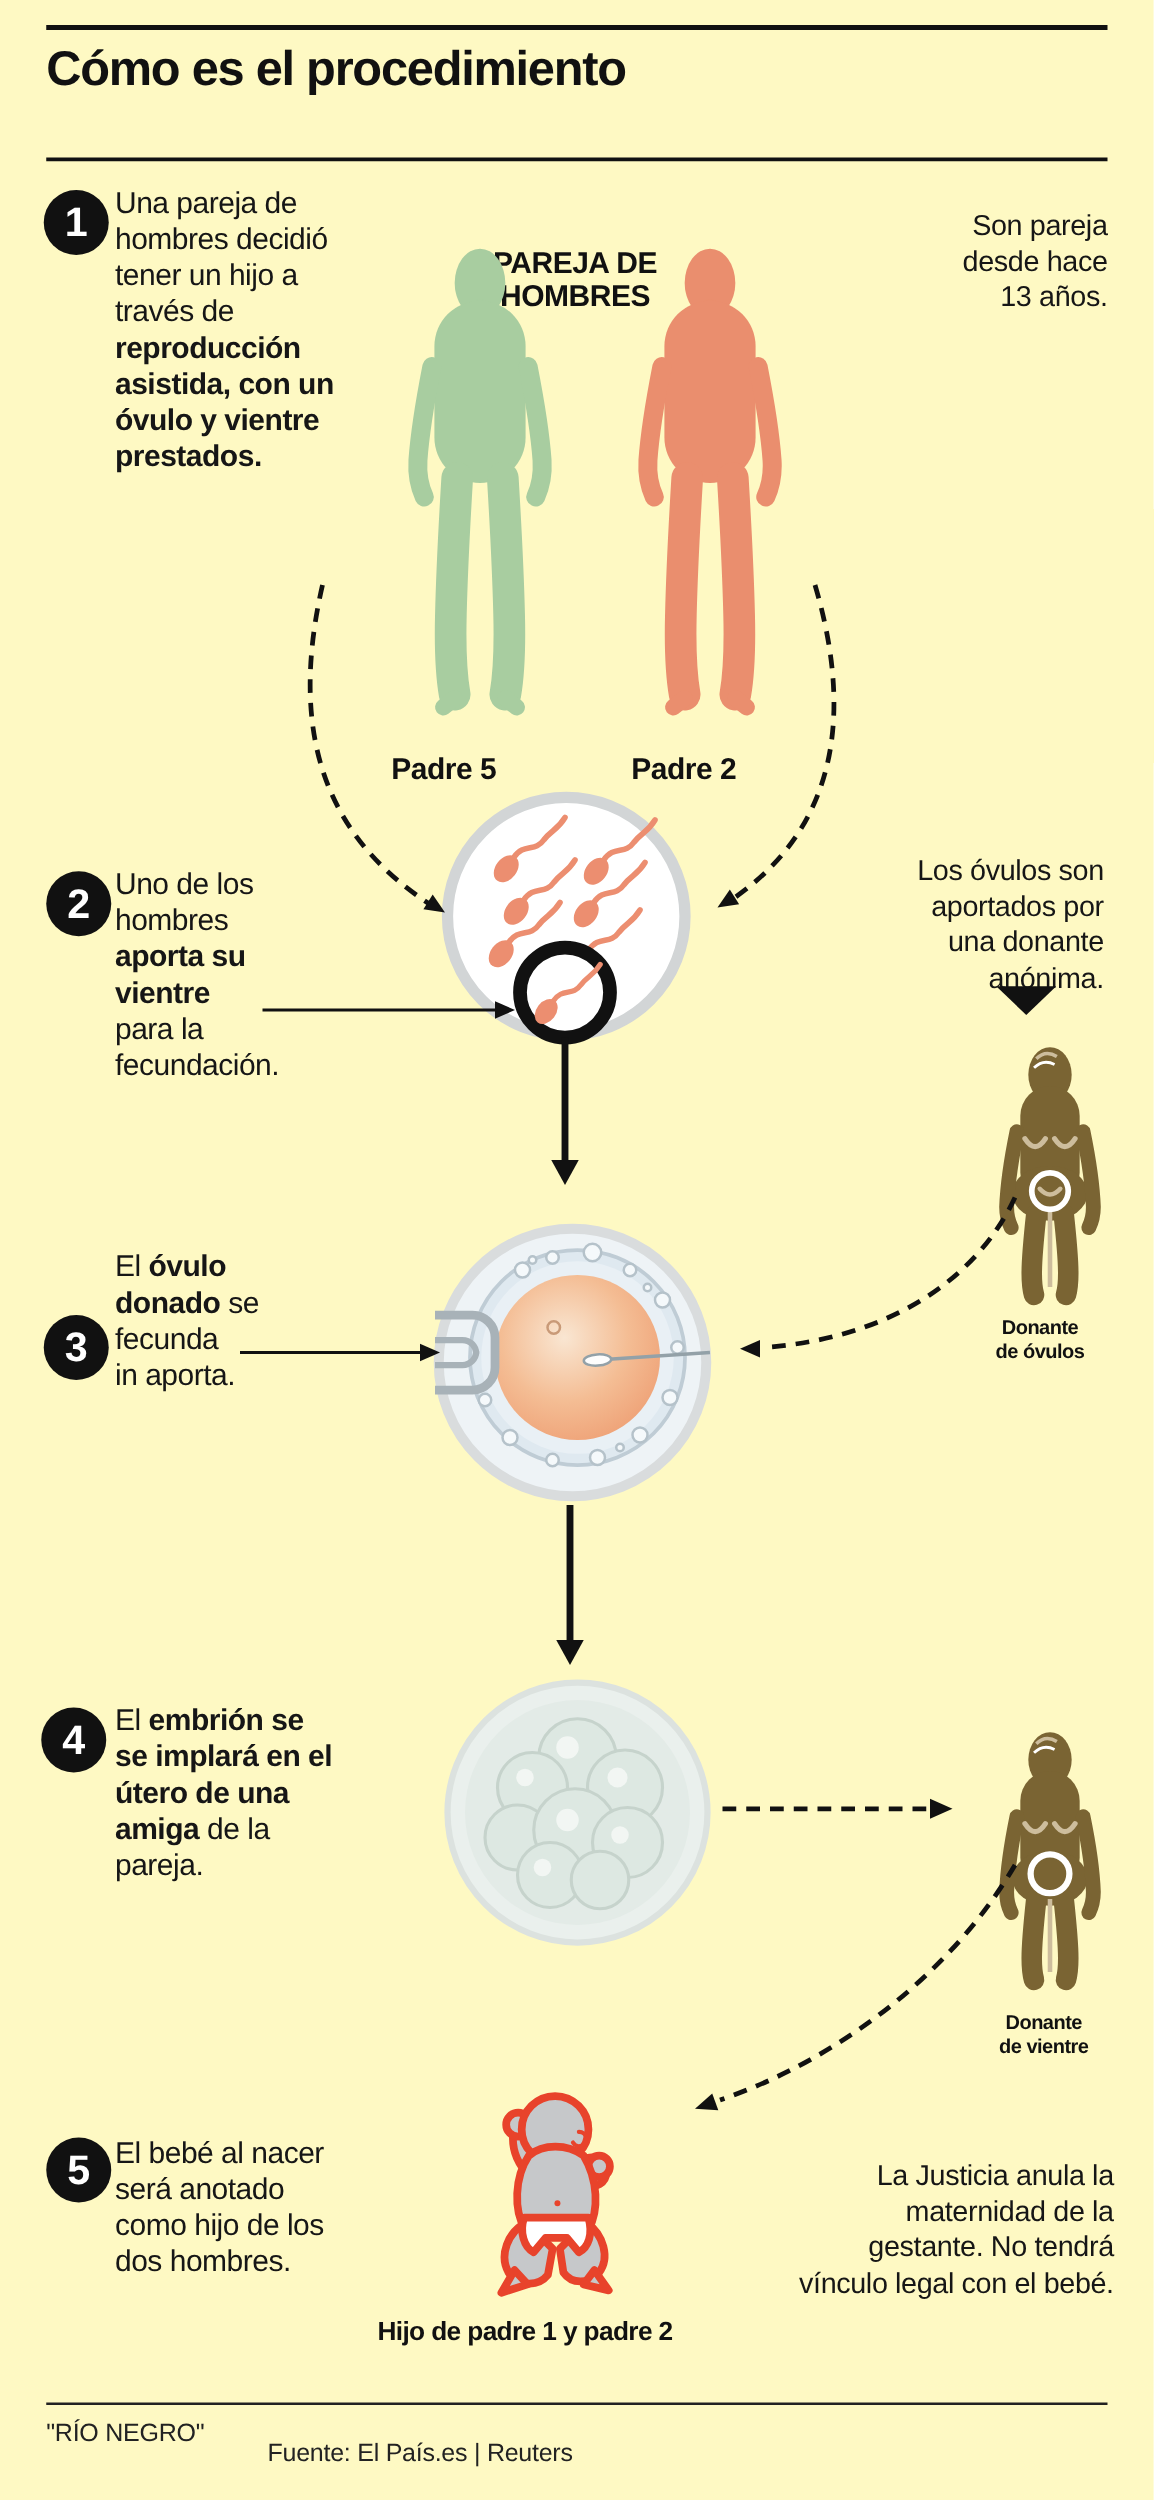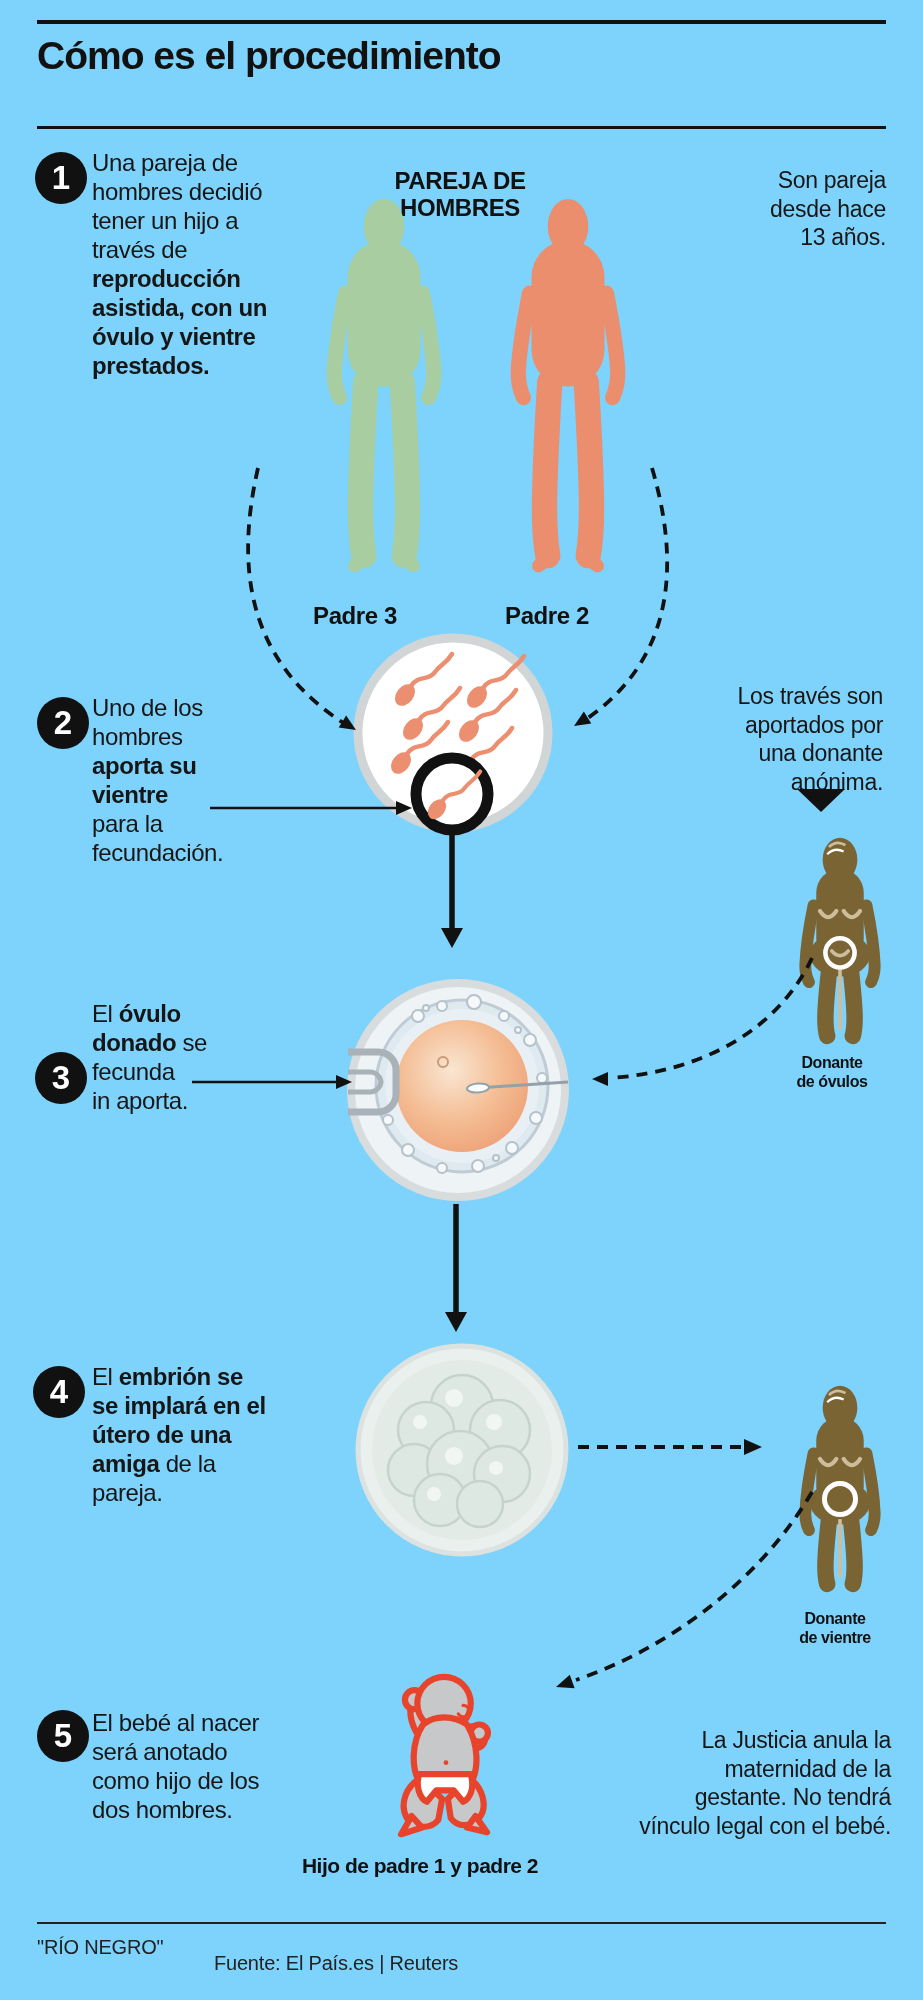--- a/index.html
+++ b/index.html
@@ -1,17 +1,17 @@
 <!DOCTYPE html>
 <html><head>
 <meta charset="utf-8">
 <style>
   html,body{margin:0;padding:0;background:#fff;}
   .canvas{
-    position:relative;width:923px;height:2000px;background:#7dd3fc;overflow:hidden;
+    position:relative;width:923px;height:2000px;background:#fef9c3;overflow:hidden;
     font-family:"Liberation Sans",sans-serif;color:#1a1a1a;
   }
   .rule{position:absolute;left:37px;width:849px;background:#111;}
   .rule-top{top:20px;height:4px;}
   .rule-mid{top:126px;height:3px;}
   .rule-footer{top:1922px;height:2px;background:#222;}
   .title{
     position:absolute;left:37px;top:34px;margin:0;
     font-size:39px;font-weight:700;letter-spacing:-1px;color:#111;
   }
@@ -23,21 +23,21 @@
   .step-text{
     position:absolute;font-size:24px;line-height:1.21;letter-spacing:-0.4px;font-weight:400;color:#161616;
   }
   .step-text b{font-weight:700;}
   .note{
     position:absolute;font-size:23px;line-height:1.24;letter-spacing:-0.3px;text-align:right;color:#161616;
   }
   .lbl{
     position:absolute;font-weight:700;color:#111;text-align:center;letter-spacing:-0.4px;
   }
-  .lbl-pareja{font-size:24px;line-height:1.12;}
+  .lbl-pareja{font-size:24px;line-height:1.12;margin-top:30px;}
   .lbl-padre{font-size:24px;}
   .lbl-donante{font-size:16px;line-height:1.18;}
   .lbl-hijo{font-size:21px;letter-spacing:-0.5px;}
   .footer-text{position:absolute;top:1936px;font-size:20px;letter-spacing:-0.2px;color:#222;}
   .overlay{position:absolute;left:0;top:0;pointer-events:none;}
   svg{display:block;}
 </style>
 </head>
 <body>
 
@@ -86,34 +86,34 @@
       <path d="M75 78 L75 150" stroke-width="72"></path>
       <path d="M37 94 Q28 140 26 168 Q25 184 31 197" stroke-width="15" fill="none"></path>
       <path d="M113 94 Q122 140 124 168 Q125 184 119 197" stroke-width="15" fill="none"></path>
       <path d="M57 182 Q53 248 52 290 Q51 330 55 353" stroke-width="25" fill="none"></path>
       <path d="M93 182 Q97 248 98 290 Q99 330 95 353" stroke-width="25" fill="none"></path>
       <path d="M55 356 l-9 7" stroke-width="13" fill="none"></path>
       <path d="M95 356 l9 7" stroke-width="13" fill="none"></path>
     </g>
   </svg>
 
-  <p class="lbl lbl-padre" style="left:300px;top:602px;width:110px;margin:0;">Padre 3</p>
+  <p class="lbl lbl-padre" style="left:300px;top:602px;width:110px;margin:0;">Padre 5</p>
   <p class="lbl lbl-padre" style="left:492px;top:602px;width:110px;margin:0;">Padre 2</p>
 
   <div class="badge" style="left:37px;top:697px;">
     <span>2</span>
   </div>
   <p class="step-text txt" style="left:92px;top:693px;width:170px;"><span>Uno de los
 hombres
 </span><b>aporta su
 vientre</b><span>
 para la
 fecundación.</span></p>
 
-  <p class="note txt" style="right:40px;top:682px;width:190px;">Los través son
+  <p class="note txt" style="right:40px;top:682px;width:190px;">Los óvulos son
 aportados por
 una donante
 anónima.</p>
 
   <svg style="position:absolute;left:352px;top:632px;" width="202" height="202" viewBox="0 0 202 202">
     <defs>
       <g id="sperm-glyph">
         <ellipse cx="13" cy="47" rx="8.5" ry="12" transform="rotate(38 13 47)" fill="#ec8e70"></ellipse>
         <path d="M19 38 C 27 26 36 34 43 24 C 49 16 54 16 60 6" fill="none" stroke="#ec8e70" stroke-width="4.5" stroke-linecap="round"></path>
       </g>

